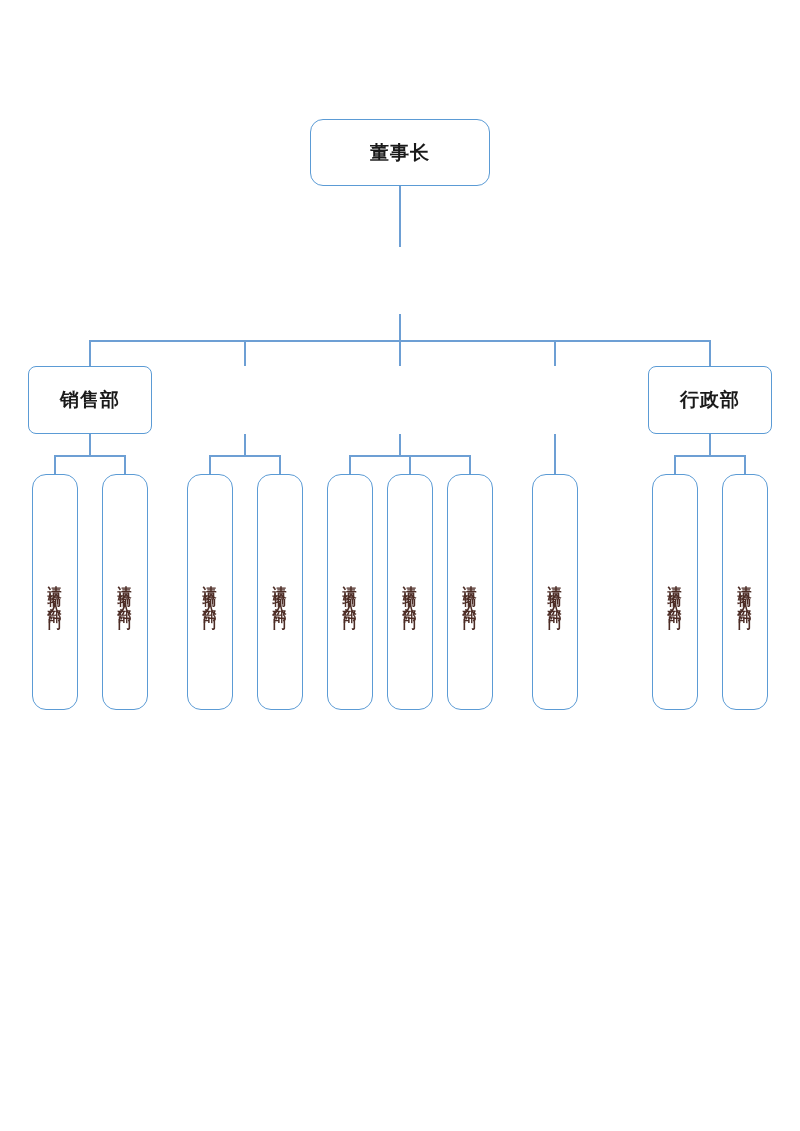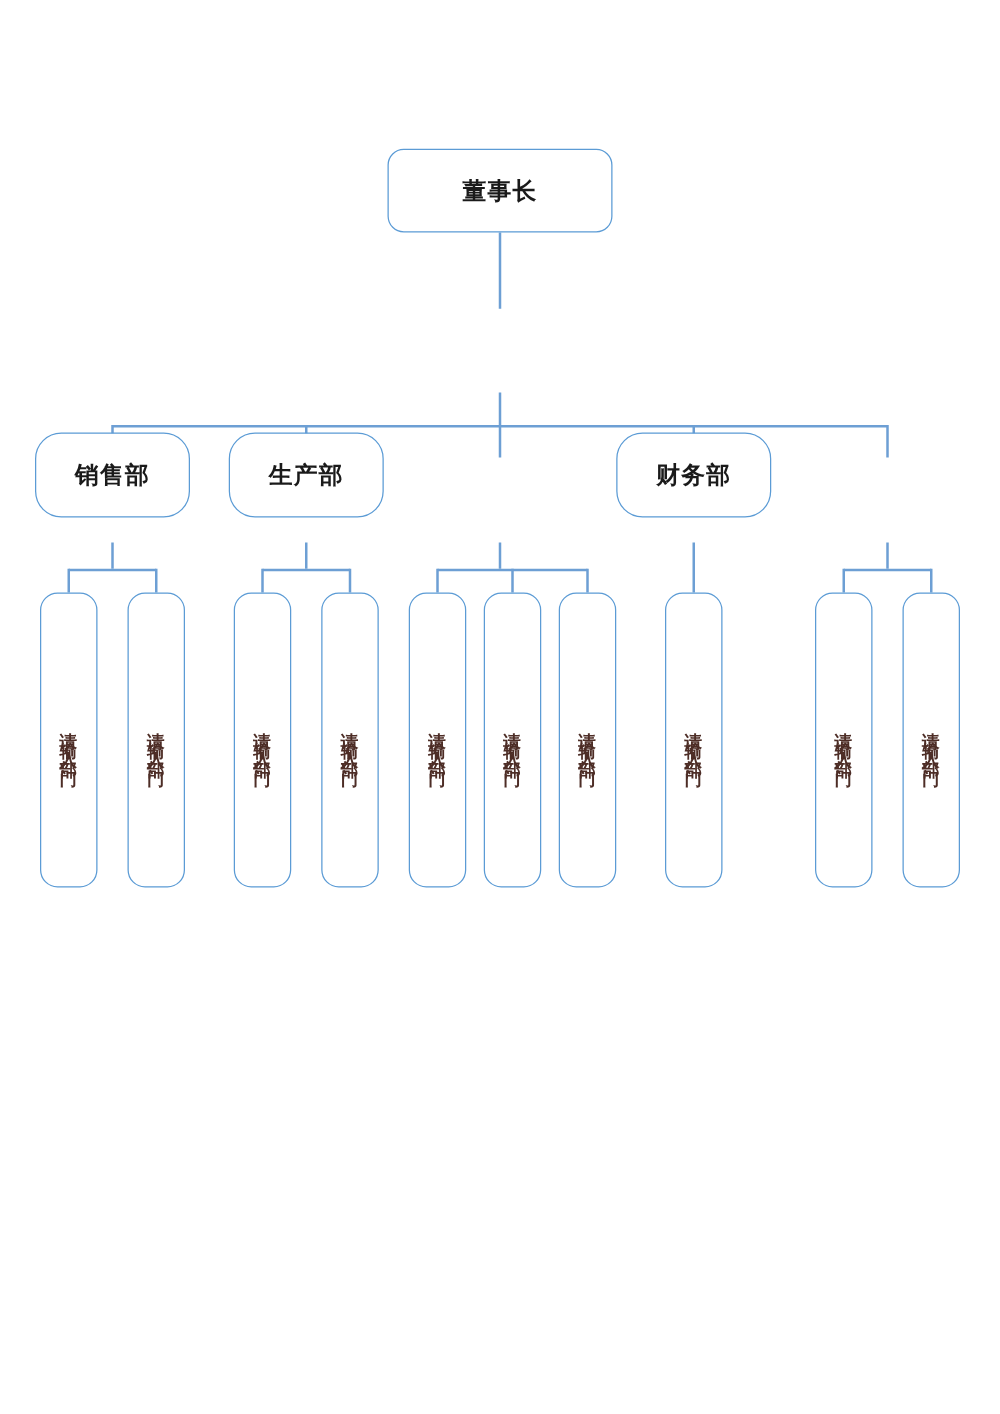--- a/index.html
+++ b/index.html
@@ -25,21 +25,21 @@
   }
   .box {
     position: absolute;
     background: var(--background);
     border: 1.5px solid var(--box-border);
     display: flex;
     align-items: center;
     justify-content: center;
   }
   .b-lg  { width: 180px; height: 67px; border-radius: 13px; }
-  .b-md  { width: 124px; height: 68px; border-radius: 21px; top: 346px; }
+  .b-md  { width: 124px; height: 68px; border-radius: 8px; top: 366px; }
   .b-tall{ width: 46px;  height: 236px; border-radius: 14px; top: 474px; }
   .lbl {
     font-size: 19px;
     font-weight: 700;
     color: var(--title-text);
     letter-spacing: 1px;
     white-space: nowrap;
   }
   .vtext {
     writing-mode: vertical-lr;
@@ -91,25 +91,22 @@
   <div class="vl" style="left:744px;top:455px;height:19px"></div>
 
   <div class="box b-lg" style="left:310px;top:119px">
     <span class="lbl">董事长</span>
   </div>
 
 
   <div class="box b-md" style="left:28px">
     <span class="lbl">销售部</span>
   </div>
-  <div class="box b-md" style="left:183px">
-    <span class="lbl">生产部</span>
-  </div>
-  <div class="box b-md" style="left:493px">
-    <span class="lbl">财务部</span>
+  <div class="box b-md" style="left:648px">
+    <span class="lbl">行政部</span>
   </div>
 
   <div class="box b-tall" style="left:32px">
     <span class="vtext">请输入部门</span>
   </div>
   <div class="box b-tall" style="left:102px">
     <span class="vtext">请输入部门</span>
   </div>
 
   <div class="box b-tall" style="left:187px">

